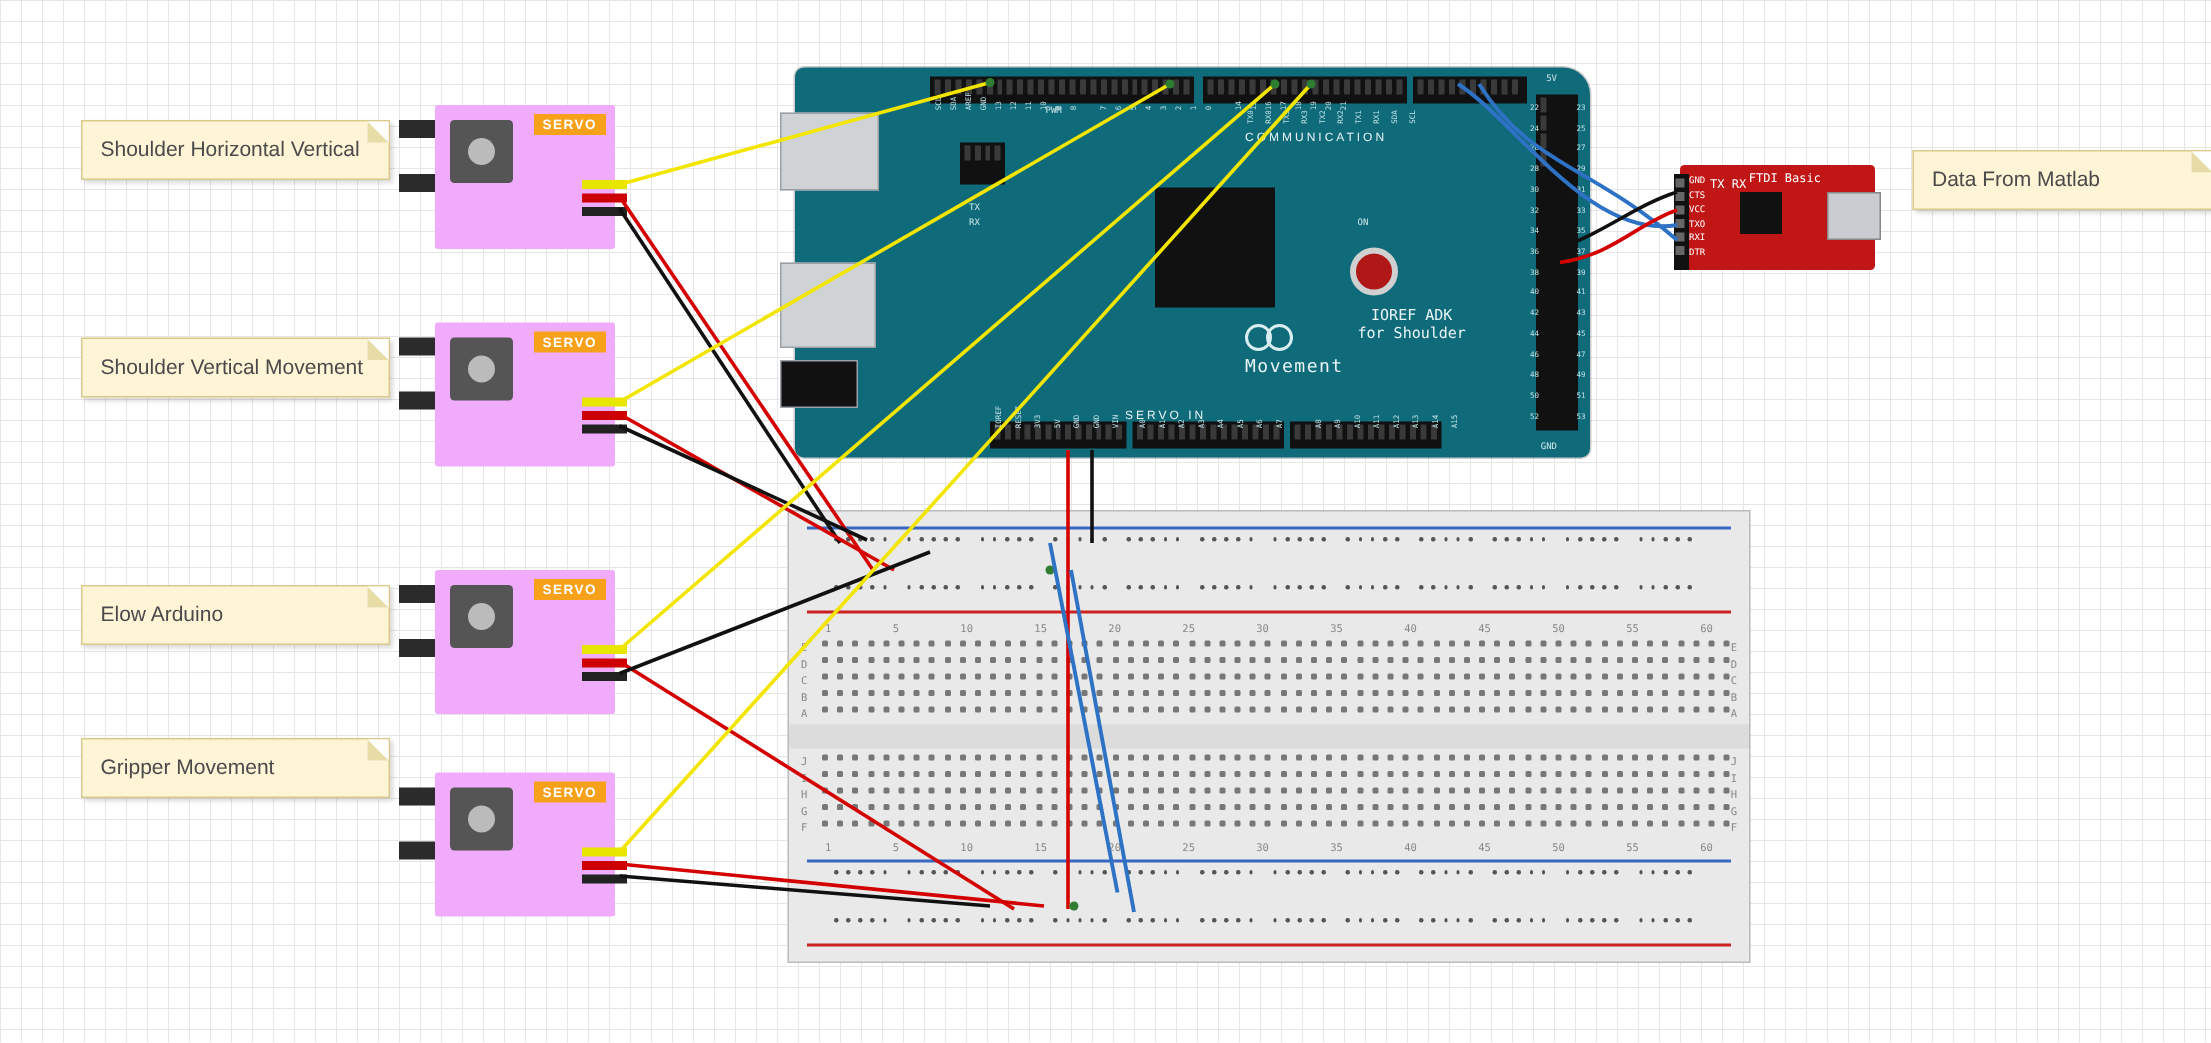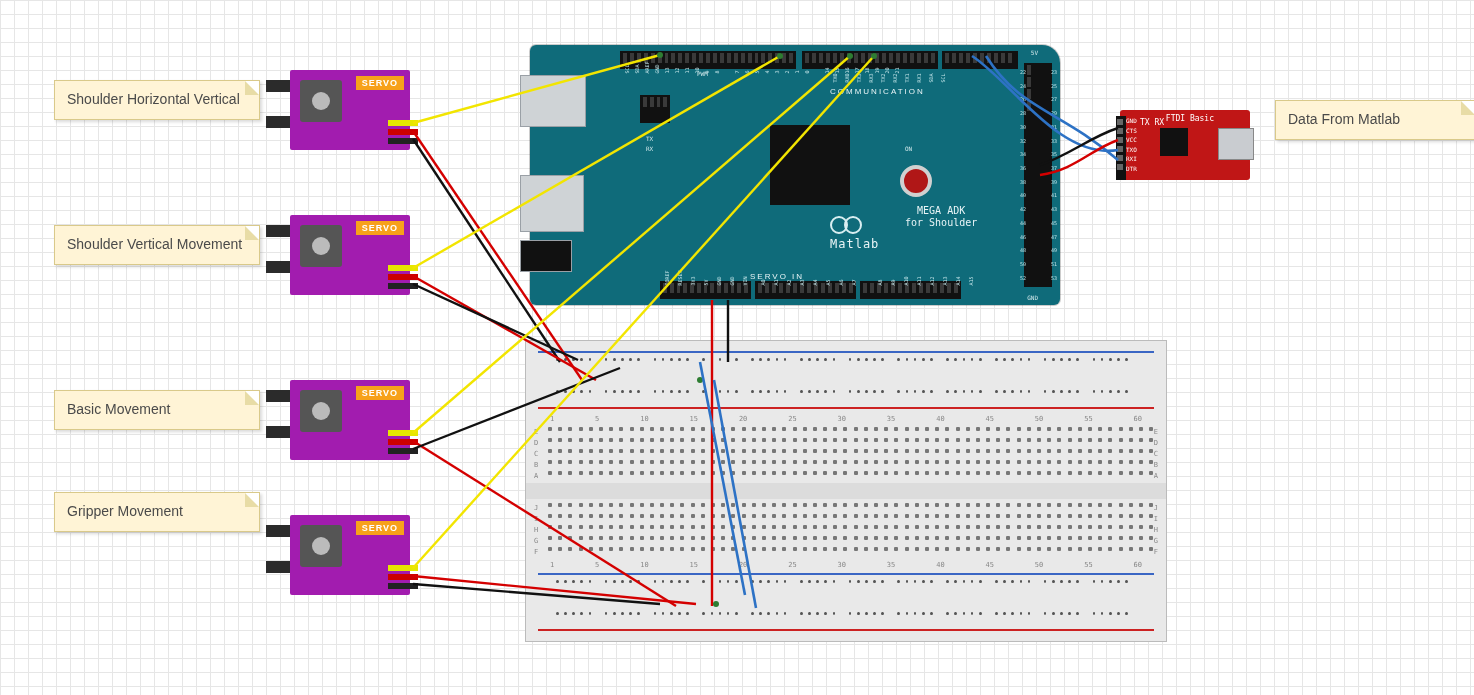--- a/index.html
+++ b/index.html
@@ -42,22 +42,22 @@
     border-left: 14px solid #e8dca6;
     border-top: 14px solid #fff;
   }
   .note-right {
     width: 175px;
   }
 
   .servo {
     position: absolute;
     width: 120px;
-    height: 80px;
-    background: #a21caf;
+    height: 96px;
+    background: #f0abfc;
     border-radius: 2px;
   }
   .servo::before, .servo::after {
     content: "";
     position: absolute;
     width: 24px;
     height: 12px;
     background: #2b2b2b;
     left: -24px;
   }
@@ -292,21 +292,21 @@
     pointer-events:none;
   }
 </style>
 </head>
 <body>
 
 <div class="grid"></div>
 
 <div class="note" style="left:54px;top:80px">Shoulder Horizontal Vertical</div>
 <div class="note" style="left:54px;top:225px">Shoulder Vertical Movement</div>
-<div class="note" style="left:54px;top:390px">Basic Movement</div>
+<div class="note" style="left:54px;top:390px">Elow Arduino</div>
 <div class="note" style="left:54px;top:492px">Gripper Movement</div>
 <div class="note note-right" style="left:1275px;top:100px">Data From Matlab</div>
 
 <div class="servo" style="left:290px;top:70px">
   <div class="face"></div>
     <div class="dot"></div>
   <div class="tag">SERVO</div>
   <div class="leads">
       <div class="lead y"></div>
       <div class="lead r"></div>
@@ -346,24 +346,24 @@
 
 <div class="arduino">
   <div class="usb1"></div>
   <div class="usb2"></div>
   <div class="barrel"></div>
   <div class="chip"></div>
   <div class="reset"></div>
 
   <div class="logo">
     <span class="rings"></span><span class="rings" style="margin-left:-4px"></span>
-    <div style="margin-top:3px">Matlab</div>
+    <div style="margin-top:3px">Movement</div>
   </div>
   <div class="mega">
-    <div>MEGA ADK</div>
+    <div>IOREF ADK</div>
     <div>for Shoulder</div>
   </div>
 
   <span class="pinlabel" style="top:90px;left:116px">TX</span>
   <span class="pinlabel" style="top:100px;left:116px">RX</span>
   <span class="pinlabel" style="top:100px;left:375px">ON</span>
   <span class="pinlabel" style="top:25px;left:167px">PWM</span>
   <span class="pinlabel" style="top:4px;right:22px;">5V</span>
   <span class="pinlabel" style="bottom:4px;right:22px;">GND</span>
   <div class="comm-label">COMMUNICATION</div>

